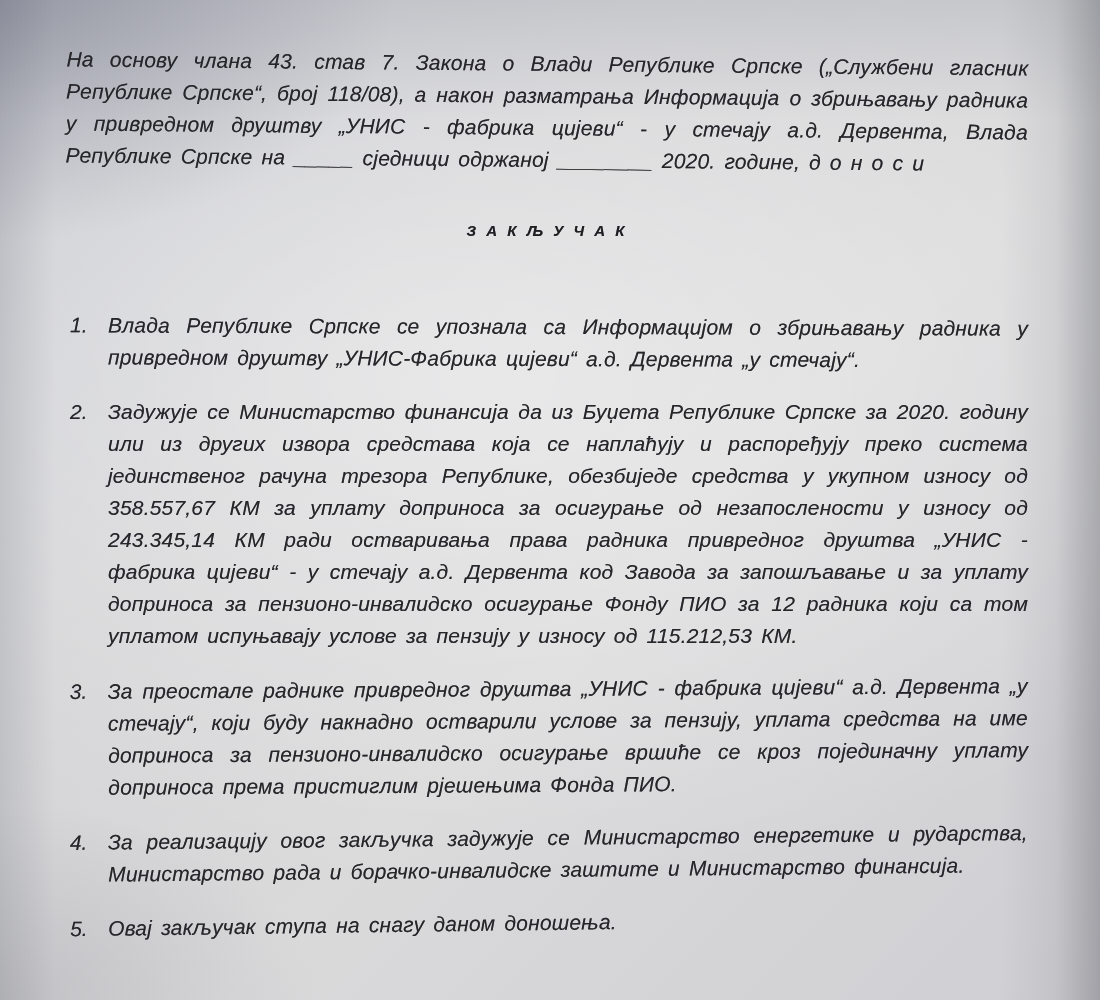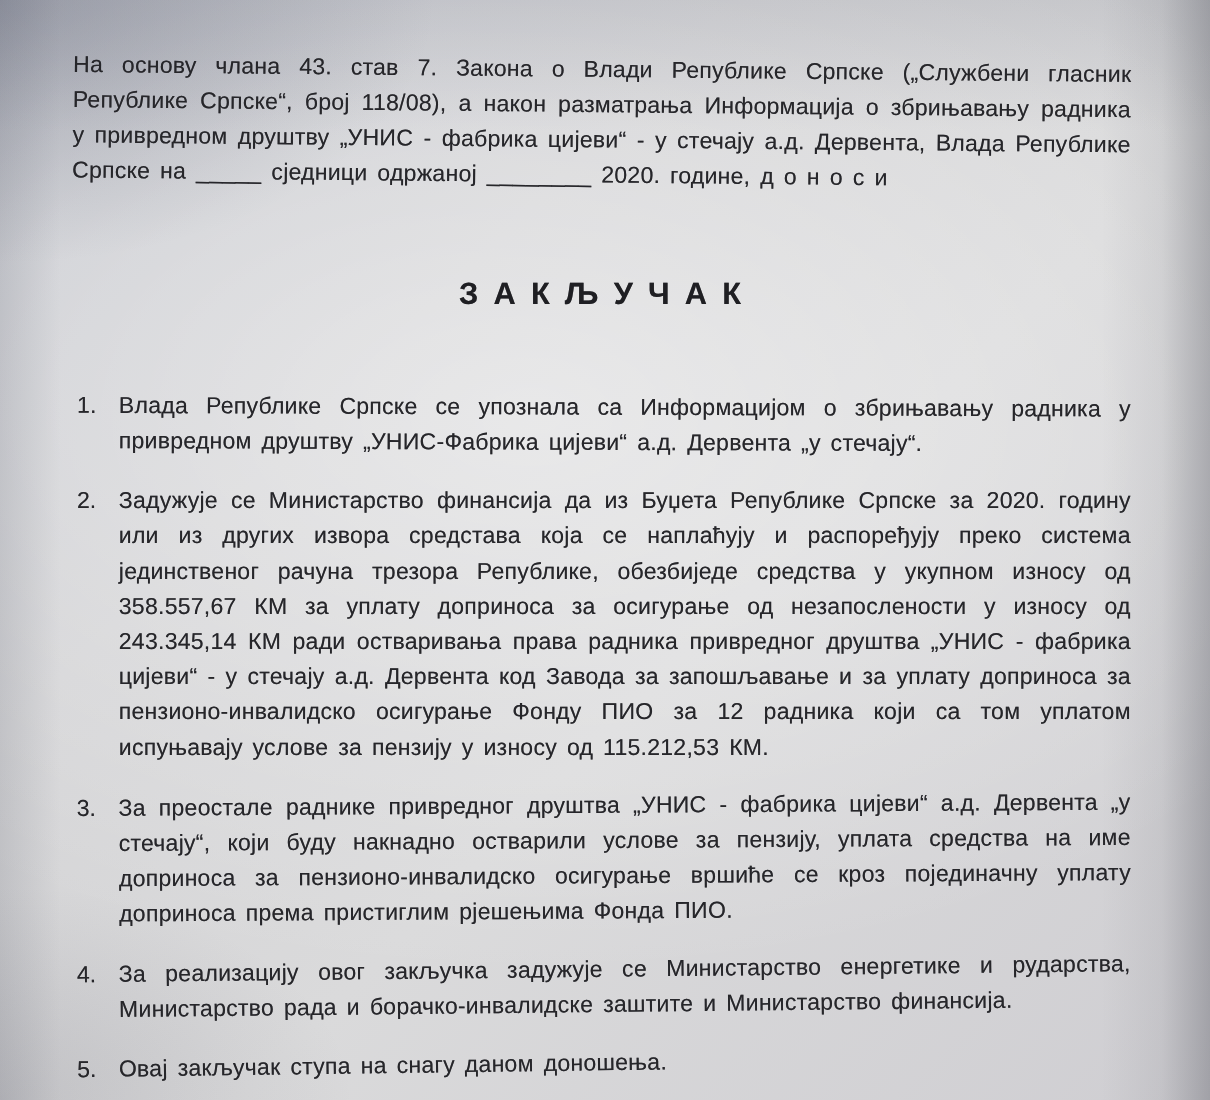--- a/index.html
+++ b/index.html
@@ -11,42 +11,43 @@
     width: 1100px;
     height: 1000px;
     background:
       radial-gradient(60% 40% at 0% 0%, rgba(60,65,85,0.28), rgba(60,65,85,0) 60%),
       radial-gradient(45% 30% at 0% 100%, rgba(70,70,85,0.16), rgba(70,70,85,0) 65%),
       linear-gradient(to left, rgba(55,57,68,0.30) 0%, rgba(55,57,68,0.08) 4%, rgba(55,57,68,0) 9%),
       linear-gradient(to right, rgba(60,64,80,0.14) 0%, rgba(60,64,80,0) 5%),
       linear-gradient(to bottom, rgba(75,80,100,0.12) 0%, rgba(75,80,100,0) 12%),
       radial-gradient(130% 85% at 44% 38%, rgba(255,255,255,0.45) 0%, rgba(255,255,255,0) 60%),
       linear-gradient(135deg, #c6c8cf 0%, #d4d4d6 32%, #dadadb 58%, #cfced2 100%);
+    font-style: italic;
   }
 
   .page-content {
     position: relative;
     padding: 48px 72px 0 66px;
     color: #26262a;
   }
 
   .intro {
     font-size: 21px;
     line-height: 32px;
     text-align: justify;
     letter-spacing: 0.2px;
     word-spacing: 3px;
     transform: rotate(0.55deg);
     text-shadow: 0 0 0.6px rgba(40,40,45,0.55);
   }
 
   .doc-title {
-    margin-top: 75px;
+    margin-top: 46px;
     text-align: center;
-    font-size: 28px;
+    font-size: 15px;
     font-weight: bold;
     letter-spacing: 3px;
     color: #1f1f23;
     text-shadow: 0 0 0.6px rgba(30,30,35,0.6);
   }
 
   .items {
     margin-top: 72px;
     list-style: none;
   }

